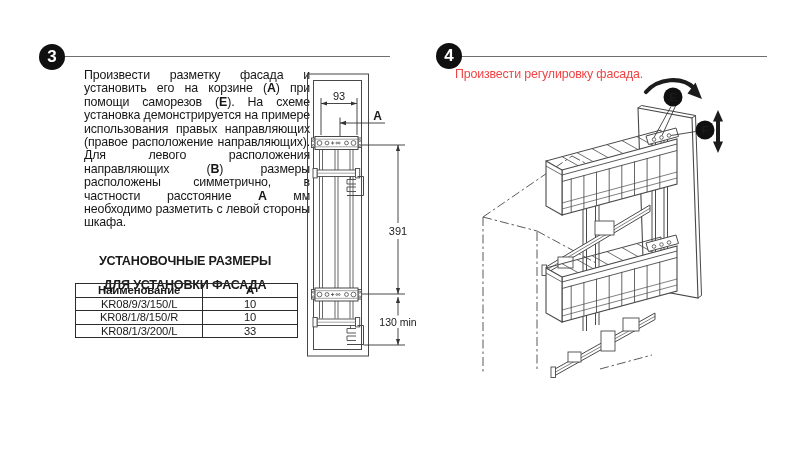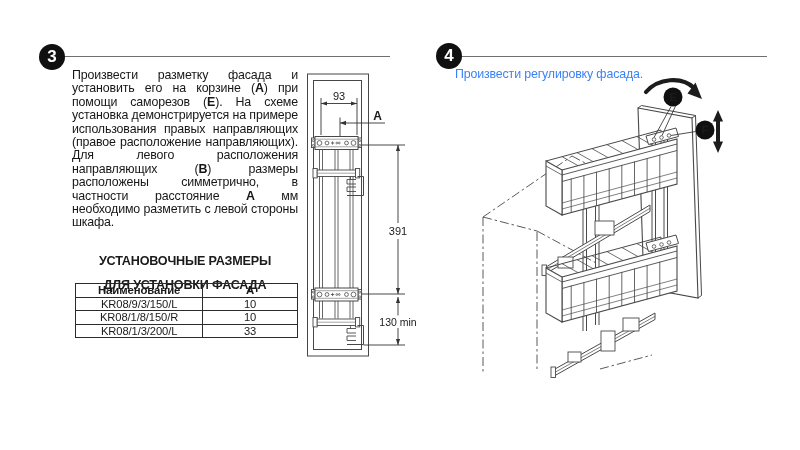--- a/index.html
+++ b/index.html
@@ -16,21 +16,21 @@
     font-weight:bold; font-size:17px; z-index:2;
   }
   #m3 { left:39px; top:44px; }
   #m4 { left:436px; top:43px; }
 
   .rule { position:absolute; height:1.7px; background:#6f6f6f; top:55.5px; }
   #r3 { left:64px; width:326px; }
   #r4 { left:460px; width:307px; }
 
   .para {
-    position:absolute; left:72px; top:69px; width:226px;
+    position:absolute; left:84px; top:69px; width:226px;
     font-size:12.4px; line-height:13.4px; text-align:justify;
     letter-spacing:-0.15px; hyphens:manual; color:#161616;
   }
   .para b { font-weight:bold; }
 
   .tbl-title {
     position:absolute; left:72px; top:249px; width:226px;
     text-align:center; font-weight:bold; font-size:12.6px; line-height:24px;
     white-space:pre-line; letter-spacing:-0.2px;
   }
@@ -40,21 +40,21 @@
     border-collapse:collapse; font-size:11.2px; table-layout:fixed;
   }
   table.dims th, table.dims td {
     border:1.7px solid #2b2b2b; text-align:center; padding:0;
     height:12.6px; line-height:12.6px; letter-spacing:-0.1px;
   }
   table.dims th { font-weight:bold; font-size:11.4px; }
 
   .step4-text {
     position:absolute; left:455px; top:67px; width:230px;
-    font-size:12.4px; letter-spacing:-0.15px; color:#3b82f6;
+    font-size:12.4px; letter-spacing:-0.15px; color:#ef4444;
   }
 
   svg { position:absolute; }
   #svg3 { left:300px; top:60px; }
   #svg4 { left:440px; top:75px; }
   svg text { font-family:"Liberation Sans", sans-serif; fill:#1a1a1a; }
 </style>
 </head>
 <body>
 

